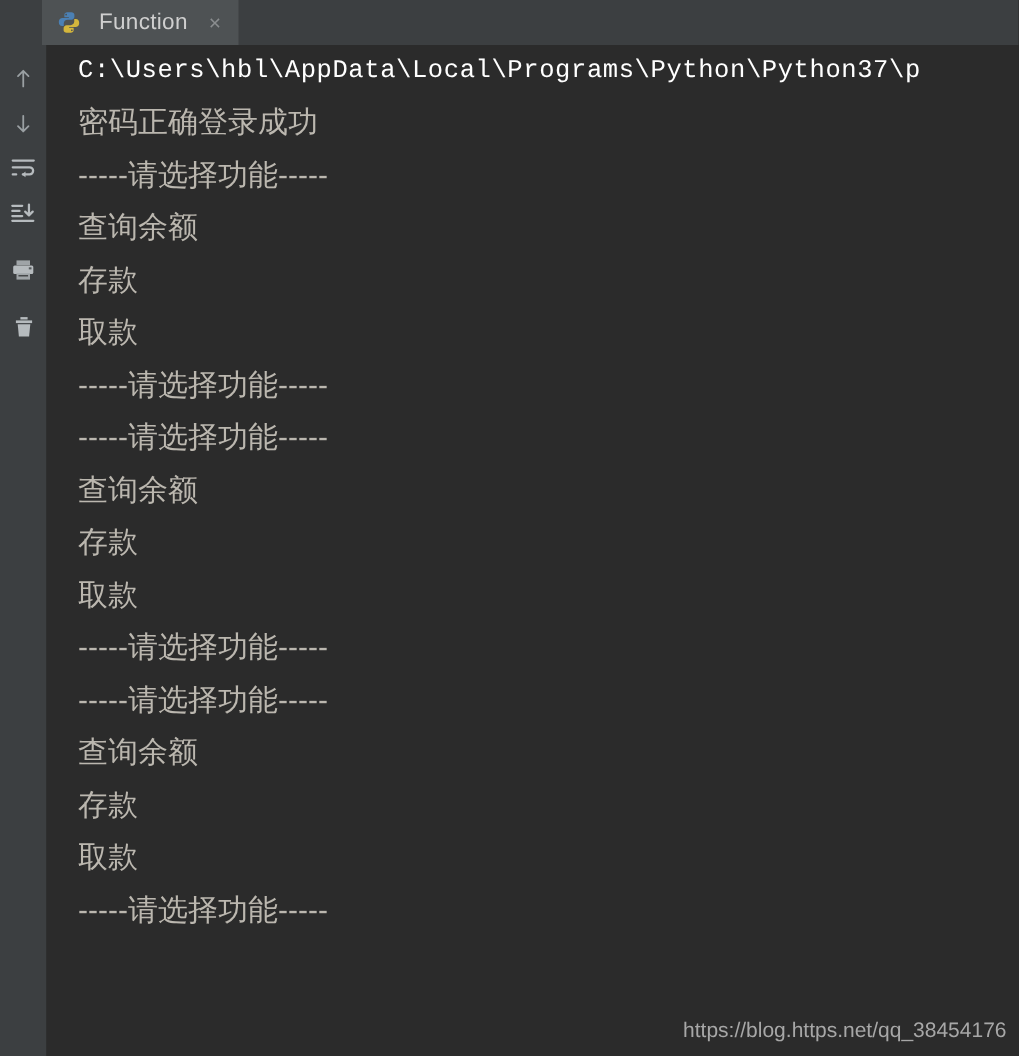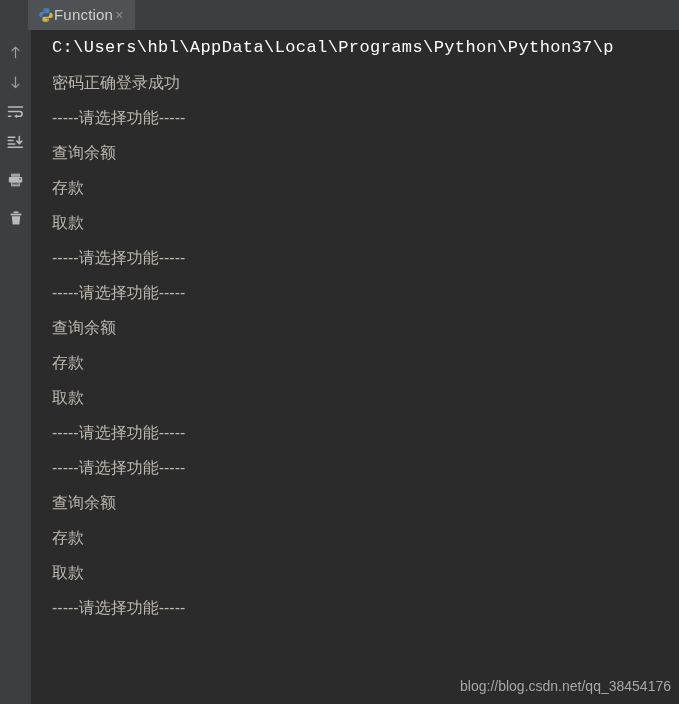--- a/index.html
+++ b/index.html
@@ -31,21 +31,21 @@
     background: #3c3f41;
     box-sizing: border-box;
   }
   .tab {
     position: absolute;
     left: 28px; top: 0;
     height: 30px;
     padding: 0 12px 0 10px;
     display: flex;
     align-items: center;
-    gap: 0;
+    gap: 12px;
     background: #4e5254;
     box-sizing: border-box;
   }
   .tab-icon {
     width: 16px;
     height: 16px;
     position: relative;
     flex: 0 0 auto;
   }
   .tab-label {
@@ -97,21 +97,21 @@
     box-sizing: border-box;
     padding: 0;
   }
   .line {
     height: 35px;
     line-height: 35px;
     padding-left: 21px;
     white-space: pre;
     color: #bbb7af;
     font-family: "Liberation Sans", sans-serif;
-    font-size: 16px;
+    font-size: 20px;
     overflow: hidden;
   }
   .line.mono {
     font-family: "Liberation Mono", monospace;
     font-size: 17px;
     color: #ffffff;
     letter-spacing: .4px;
   }
 
   
@@ -205,15 +205,15 @@
     <div class="line">存款</div>
     <div class="line">取款</div>
     <div class="line">-----请选择功能-----</div>
     <div class="line">-----请选择功能-----</div>
     <div class="line">查询余额</div>
     <div class="line">存款</div>
     <div class="line">取款</div>
     <div class="line">-----请选择功能-----</div>
   </div>
 
-  <div class="watermark">blog://blog.csdn.net/qq_38454176</div>
+  <div class="watermark">https://blog.https.net/qq_38454176</div>
 
 </div>
 
 </body></html>

